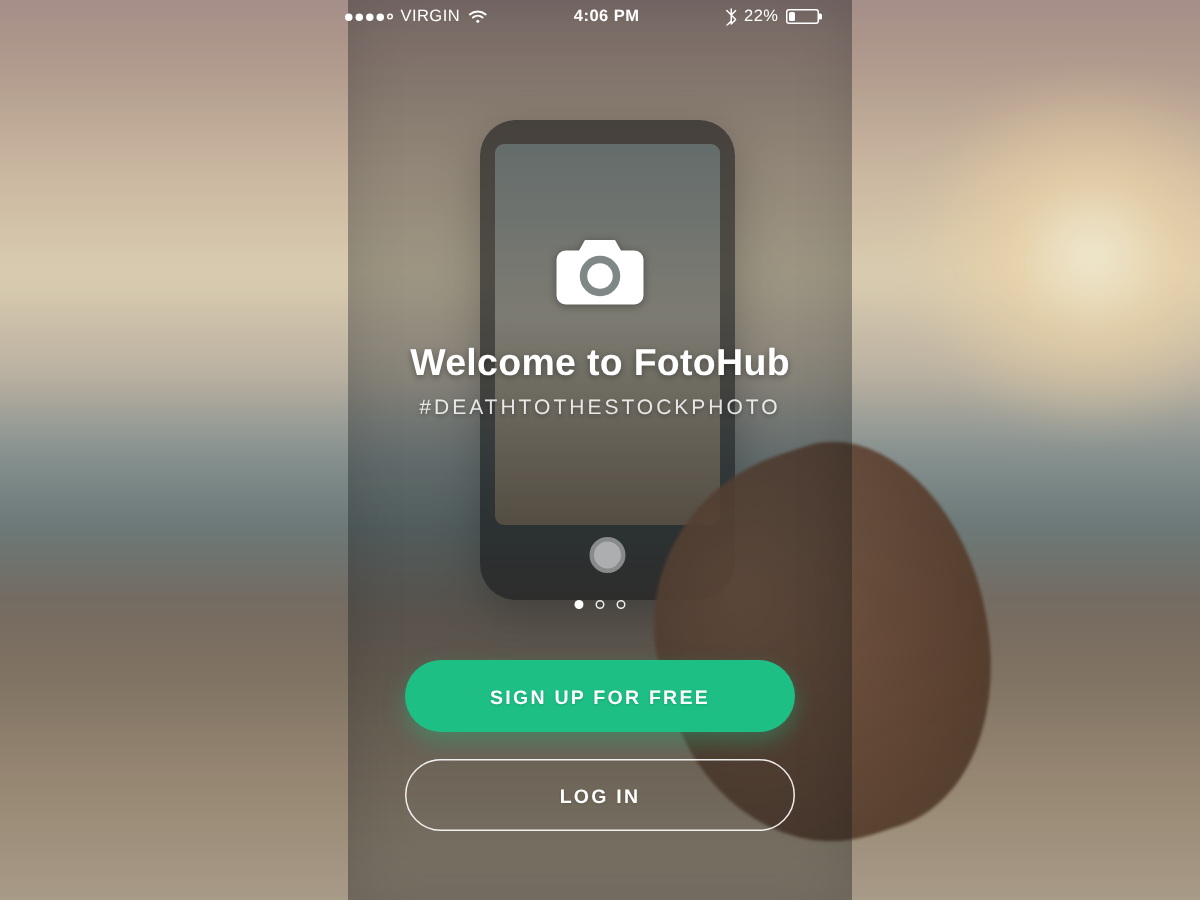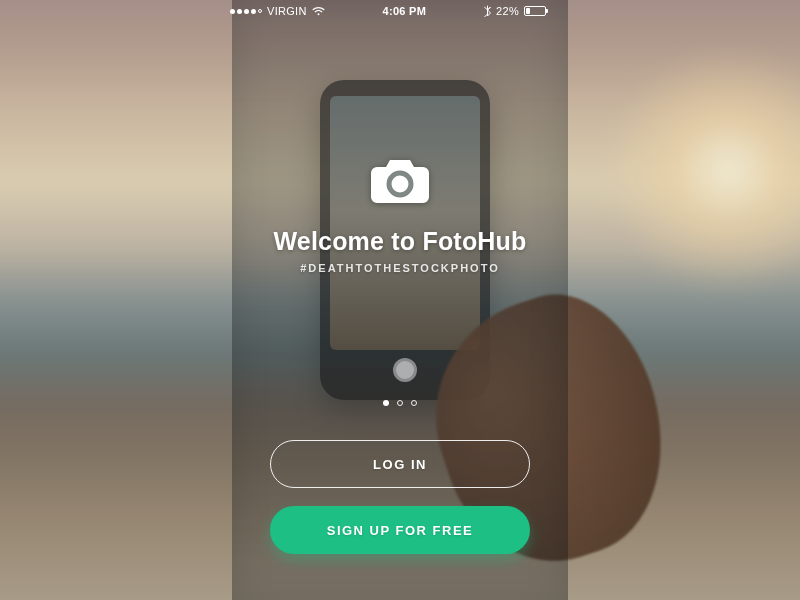--- a/index.html
+++ b/index.html
@@ -68,21 +68,21 @@
     color: #fff;
     text-align: left;
   }
   .camera-icon { margin-bottom: 18px; filter: drop-shadow(0 1px 3px rgba(0,0,0,0.35)); }
   .hero h1 {
     font-size: 25px; font-weight: 700; letter-spacing: 0.2px;
     text-shadow: 0 1px 4px rgba(0,0,0,0.35);
     margin-bottom: 6px;
   }
   .hero .tagline {
-    font-size: 11px; font-weight: 700; letter-spacing: 2px;
+    font-size: 14px; font-weight: 400; letter-spacing: 2px;
     color: rgba(255,255,255,0.85);
     text-shadow: 0 1px 3px rgba(0,0,0,0.3);
   }
 
   
   .phone-silhouette {
     position: absolute;
     left: 320px; top: 80px;
     width: 170px; height: 320px;
     border-radius: 24px;
@@ -198,19 +198,19 @@
   <div class="tagline">#DEATHTOTHESTOCKPHOTO</div>
 </div>
 
 <div class="page-dots">
   <span class="pd active"></span>
   <span class="pd"></span>
   <span class="pd"></span>
 </div>
 
 <div class="actions">
+  <div class="btn btn-primary">
+    <span>SIGN UP FOR FREE</span>
+  </div>
   <div class="btn btn-outline">
     <span>LOG IN</span>
   </div>
-  <div class="btn btn-primary">
-    <span>SIGN UP FOR FREE</span>
-  </div>
 </div>
 
 </body></html>

